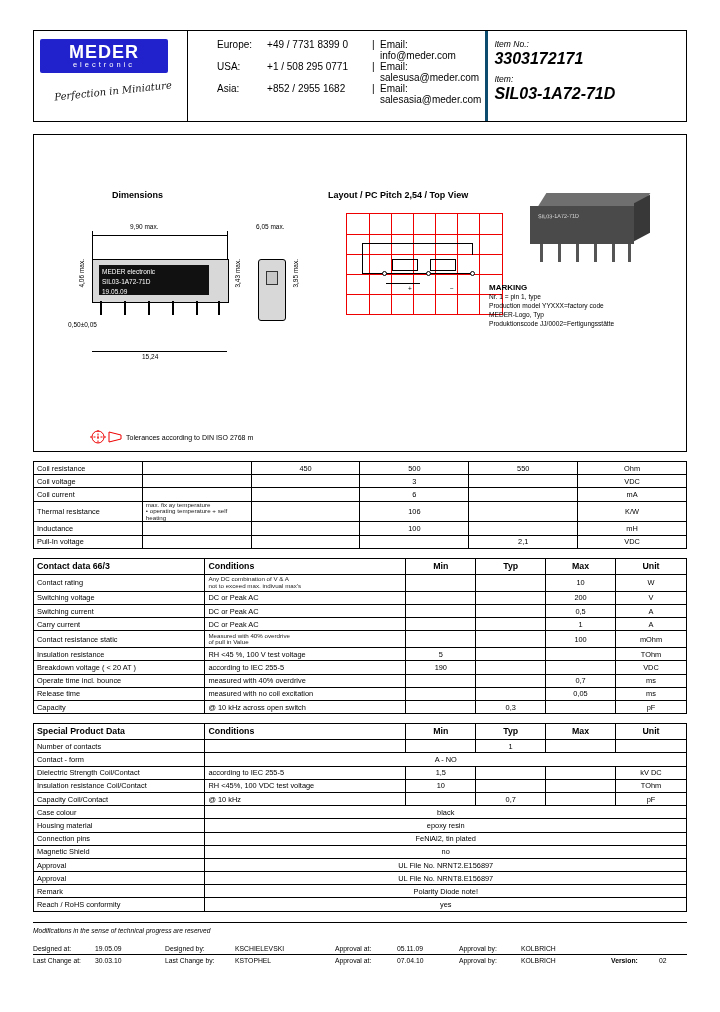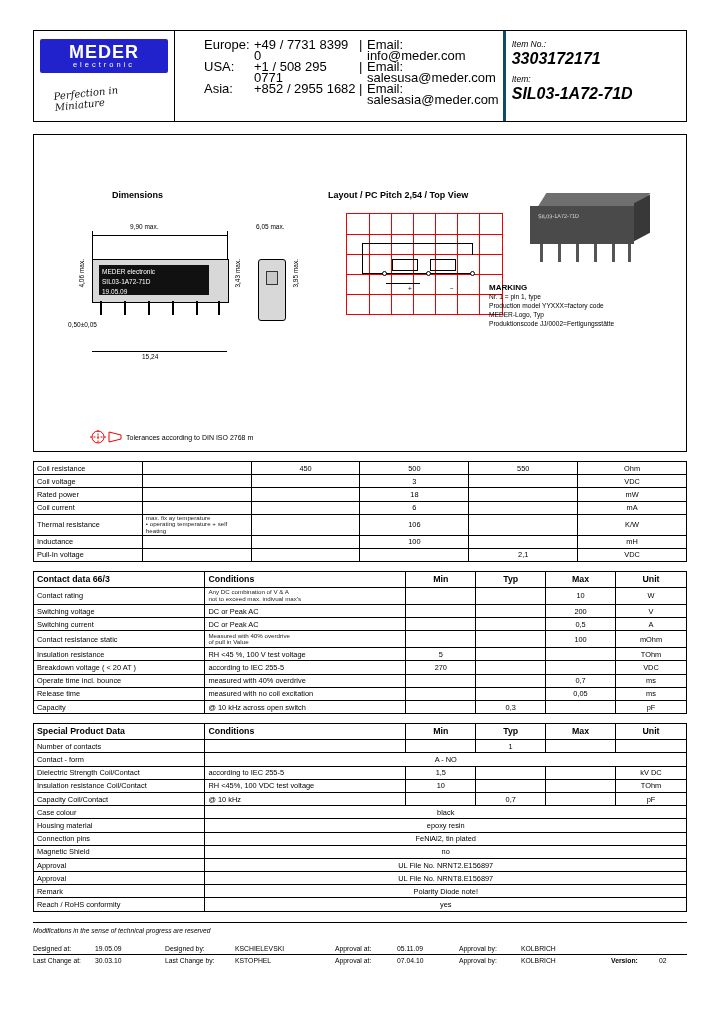--- a/index.html
+++ b/index.html
@@ -14,21 +14,21 @@
   .page{position:relative;width:720px;height:1012px;box-sizing:border-box;padding:30px 33px 10px 33px;}
 
   
   .header{border:1px solid #000;display:flex;height:92px;box-sizing:border-box;}
   .logo-cell{width:165px;border-right:1px solid #000;position:relative;padding:8px 6px;box-sizing:border-box;}
   .meder-logo{background:#2222cc;color:#fff;width:128px;height:34px;border-radius:2px;display:flex;flex-direction:column;align-items:center;justify-content:center;line-height:1;}
   .meder-logo .m1{font-size:18px;font-weight:bold;letter-spacing:1px;}
   .meder-logo .m2{font-size:7.5px;letter-spacing:3px;margin-top:0;}
   .signature{font-family:"DejaVu Serif",serif;font-style:italic;font-size:10px;color:#111;margin-top:12px;margin-left:14px;transform:rotate(-6deg);}
   .contact-cell{flex:1;padding:8px 4px 4px 8px;box-sizing:border-box;}
-  .contact-row{display:flex;font-size:13px;line-height:11px;margin-left:21px;}
+  .contact-row{display:flex;font-size:10px;line-height:11px;margin-left:21px;}
   .c-region{width:50px;}
   .c-phone{width:105px;}
   .c-sep{width:8px;}
   .c-mail{flex:1;}
   .item-cell{width:215px;border-left:3px solid #0c4a6e;padding:8px 6px;box-sizing:border-box;font-style:italic;}
   .item-label{font-size:8.5px;margin-bottom:1px;}
   .item-value{font-size:16px;font-weight:bold;margin-bottom:6px;}
 
   
   .drawing{border:1px solid #000;border-top:none;height:318px;position:relative;box-sizing:border-box;margin-top:12px;border-top:1px solid #000;}
@@ -230,28 +230,20 @@
         </tr>
     <tr>
           <td>Coil voltage</td>
           <td></td>
           <td class="c"></td>
           <td class="c">3</td>
           <td class="c"></td>
           <td class="c">VDC</td>
         </tr>
     <tr>
-          <td>Rated power</td>
-          <td></td>
-          <td class="c"></td>
-          <td class="c">18</td>
-          <td class="c"></td>
-          <td class="c">mW</td>
-        </tr>
-    <tr>
           <td>Coil current</td>
           <td></td>
           <td class="c"></td>
           <td class="c">6</td>
           <td class="c"></td>
           <td class="c">mA</td>
         </tr>
     <tr style="height:17px">
       <td>Thermal resistance</td>
       <td>
@@ -312,20 +304,28 @@
           <td class="c">V</td>
         </tr>
     <tr>
           <td>Switching current</td>
           <td>DC or Peak AC</td>
           <td class="c"></td>
           <td class="c"></td>
           <td class="c">0,5</td>
           <td class="c">A</td>
         </tr>
+    <tr>
+          <td>Carry current</td>
+          <td>DC or Peak AC</td>
+          <td class="c"></td>
+          <td class="c"></td>
+          <td class="c">1</td>
+          <td class="c">A</td>
+        </tr>
     <tr style="height:17px">
       <td>Contact resistance static</td>
       <td>
             <div class="sub">Measured with 40% overdrive</div>
             <div class="sub">of pull in Value</div>
           </td>
       <td class="c"></td>
           <td class="c"></td>
           <td class="c">100</td>
           <td class="c">mOhm</td>
@@ -334,21 +334,21 @@
           <td>Insulation resistance</td>
           <td>RH &lt;45 %, 100 V test voltage</td>
           <td class="c">5</td>
           <td class="c"></td>
           <td class="c"></td>
           <td class="c">TOhm</td>
         </tr>
     <tr>
           <td>Breakdown voltage   ( &lt; 20 AT )</td>
           <td>according to IEC 255-5</td>
-          <td class="c">270</td>
+          <td class="c">190</td>
           <td class="c"></td>
           <td class="c"></td>
           <td class="c">VDC</td>
         </tr>
     <tr>
           <td>Operate time incl. bounce</td>
           <td>measured with 40% overdrive</td>
           <td class="c"></td>
           <td class="c"></td>
           <td class="c">0,7</td>

